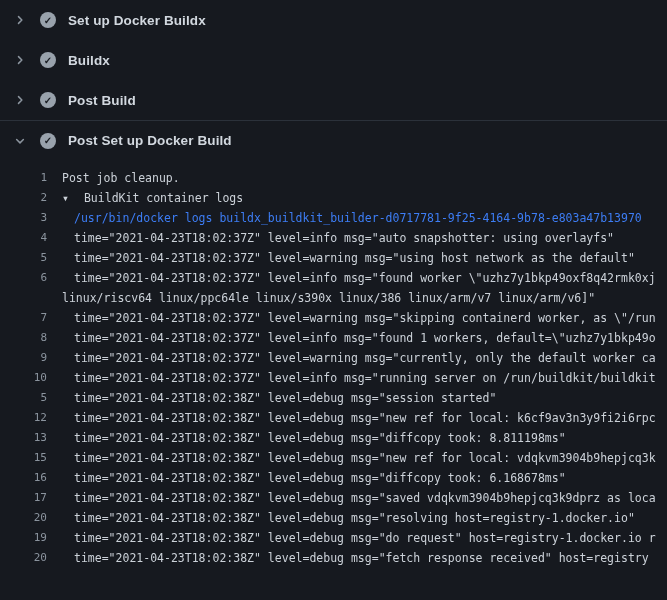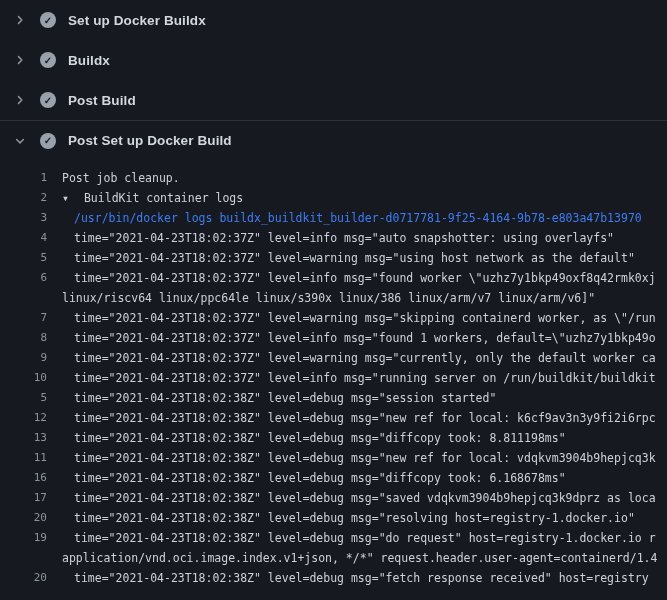--- a/index.html
+++ b/index.html
@@ -133,20 +133,19 @@
     <div class="row"><span class="num">5</span><span class="text ind">time="2021-04-23T18:02:37Z" level=warning msg="using host network as the default"</span></div>
     <div class="row"><span class="num">6</span><span class="text ind">time="2021-04-23T18:02:37Z" level=info msg="found worker \"uzhz7y1bkp49oxf8q42rmk0xj</span></div>
     <div class="row cont"><span class="num"></span><span class="text">linux/riscv64 linux/ppc64le linux/s390x linux/386 linux/arm/v7 linux/arm/v6]"</span></div>
     <div class="row"><span class="num">7</span><span class="text ind">time="2021-04-23T18:02:37Z" level=warning msg="skipping containerd worker, as \"/run</span></div>
     <div class="row"><span class="num">8</span><span class="text ind">time="2021-04-23T18:02:37Z" level=info msg="found 1 workers, default=\"uzhz7y1bkp49o</span></div>
     <div class="row"><span class="num">9</span><span class="text ind">time="2021-04-23T18:02:37Z" level=warning msg="currently, only the default worker ca</span></div>
     <div class="row"><span class="num">10</span><span class="text ind">time="2021-04-23T18:02:37Z" level=info msg="running server on /run/buildkit/buildkit</span></div>
     <div class="row"><span class="num">5</span><span class="text ind">time="2021-04-23T18:02:38Z" level=debug msg="session started"</span></div>
     <div class="row"><span class="num">12</span><span class="text ind">time="2021-04-23T18:02:38Z" level=debug msg="new ref for local: k6cf9av3n3y9fi2i6rpc</span></div>
     <div class="row"><span class="num">13</span><span class="text ind">time="2021-04-23T18:02:38Z" level=debug msg="diffcopy took: 8.811198ms"</span></div>
-    <div class="row"><span class="num">11</span><span class="text ind">time="2021-04-23T18:02:38Z" level=debug msg="new ref for local: vdqkvm3904b9hepjcq3k</span></div>
+    <div class="row"><span class="num">15</span><span class="text ind">time="2021-04-23T18:02:38Z" level=debug msg="new ref for local: vdqkvm3904b9hepjcq3k</span></div>
     <div class="row"><span class="num">16</span><span class="text ind">time="2021-04-23T18:02:38Z" level=debug msg="diffcopy took: 6.168678ms"</span></div>
     <div class="row"><span class="num">17</span><span class="text ind">time="2021-04-23T18:02:38Z" level=debug msg="saved vdqkvm3904b9hepjcq3k9dprz as loca</span></div>
     <div class="row"><span class="num">20</span><span class="text ind">time="2021-04-23T18:02:38Z" level=debug msg="resolving host=registry-1.docker.io"</span></div>
     <div class="row"><span class="num">19</span><span class="text ind">time="2021-04-23T18:02:38Z" level=debug msg="do request" host=registry-1.docker.io r</span></div>
-    <div class="row cont"><span class="num"></span><span class="text">application/vnd.oci.image.index.v1+json, */*" request.header.user-agent=containerd/1.4</span></div>
     <div class="row"><span class="num">20</span><span class="text ind">time="2021-04-23T18:02:38Z" level=debug msg="fetch response received" host=registry</span></div>
   </div>
 
 </body></html>

